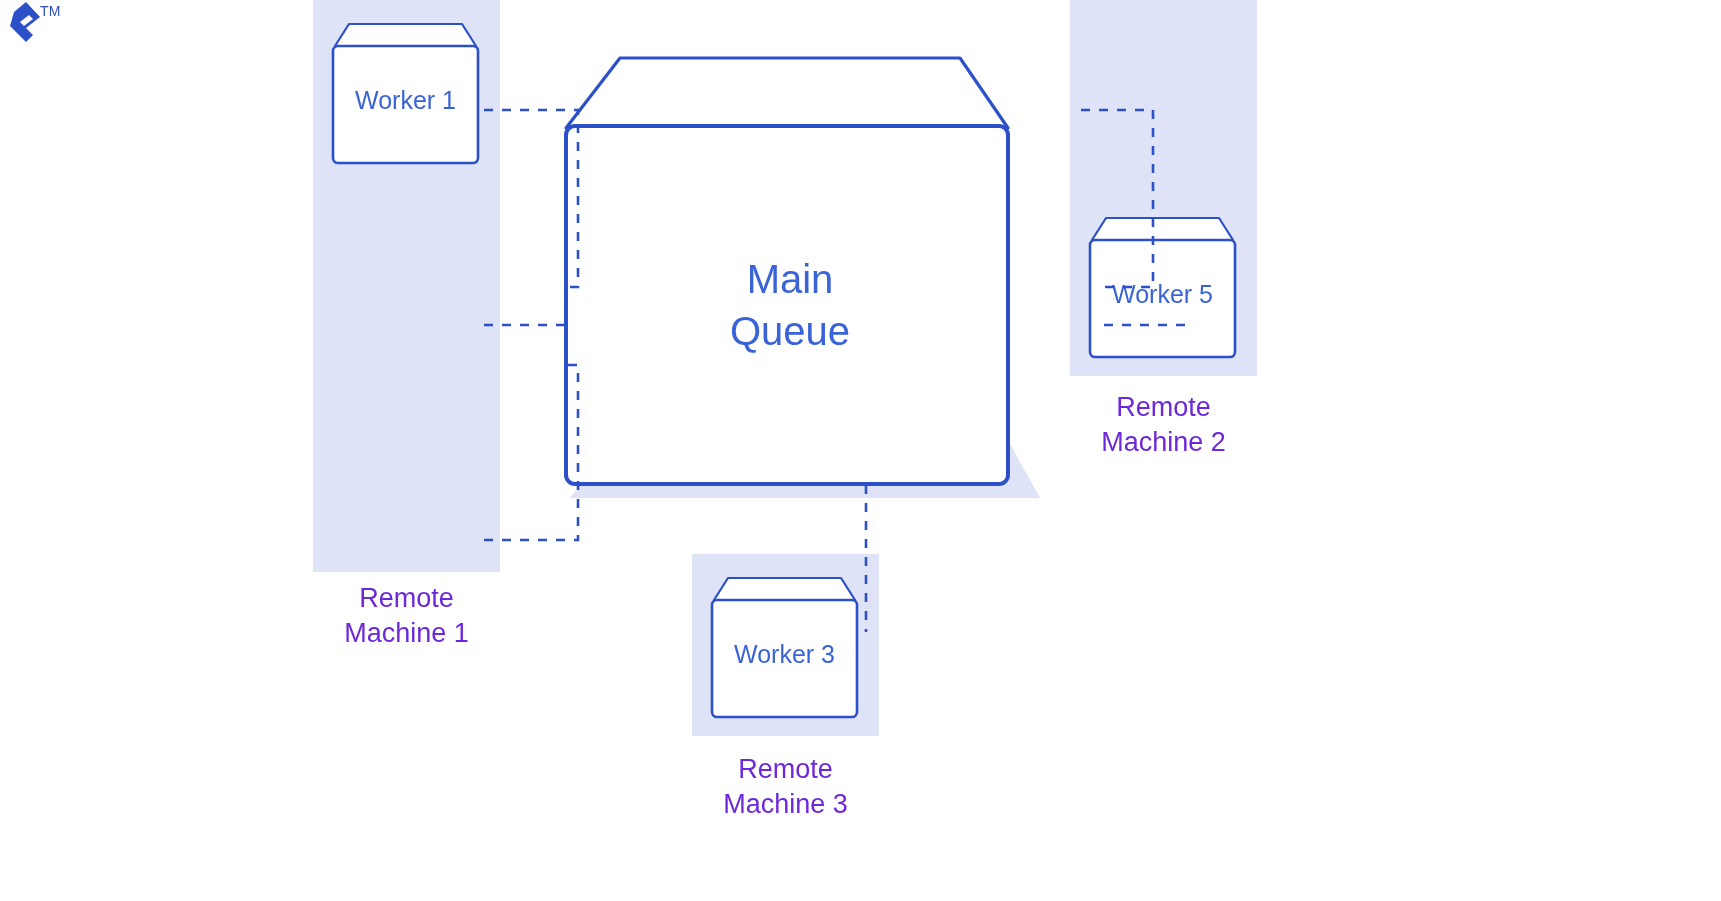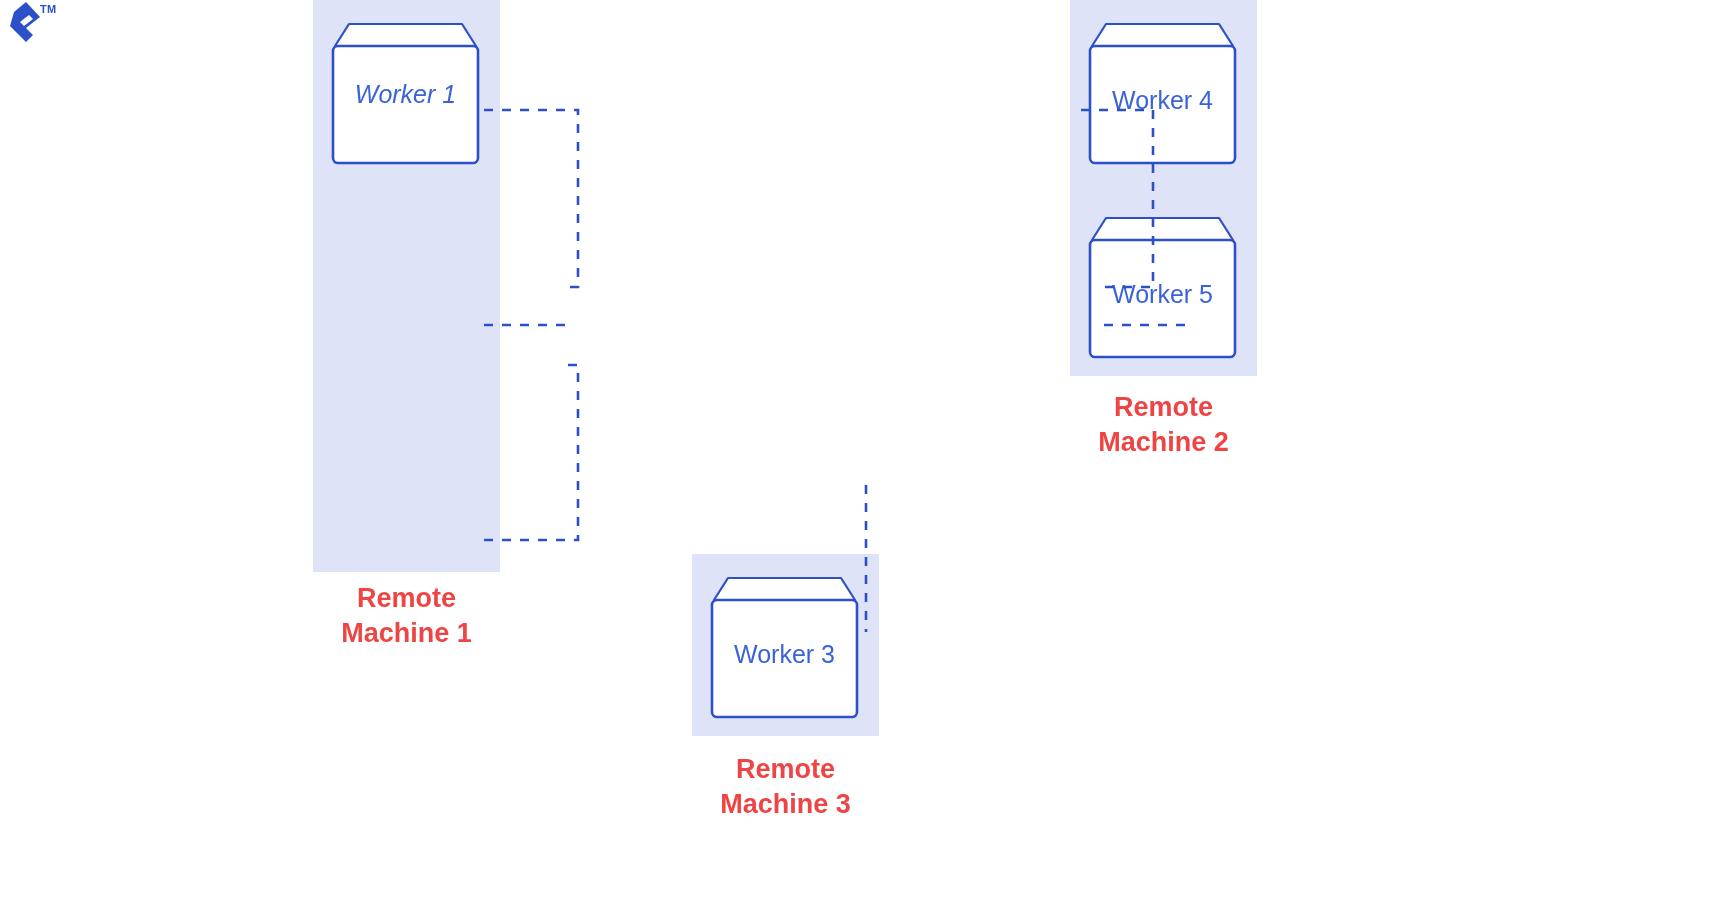--- a/index.html
+++ b/index.html
@@ -22,37 +22,37 @@
     position: absolute;
     left: 6px;
     top: 2px;
     width: 60px;
     height: 46px;
   }
   #logo .tm {
     position: absolute;
     left: 34px;
     top: 1px;
-    font-size: 11px;
-    font-weight: bold;
+    font-size: 14px;
+    font-weight: normal;
     color: #2b50c8;
     letter-spacing: .3px;
   }
   
   .machine-panel {
     position: absolute;
     background: #dfe3f7;
   }
   .machine-label {
     position: absolute;
     text-align: center;
-    color: #ef4444;
+    color: #6d28d9;
     font-size: 27px;
     line-height: 35px;
-    font-weight: 700;
+    font-weight: 400;
     white-space: pre-line;
   }
   
   .worker {
     position: absolute;
   }
   .worker svg, .mainqueue svg {
     display: block;
     overflow: visible;
   }
@@ -104,37 +104,30 @@
   <div class="machine-panel" style="left:313px; top:0px; width:187px; height:572px;"></div>
 
   <div class="machine-label" style="left:313px; top:581px; width:187px;">Remote
 Machine 1</div>
 
   <div class="worker" style="left:329px; top:18px; width:153px; height:148px;">
     <svg width="153" height="148" viewBox="0 0 153 148">
       <path d="M6 28 L20 6 L133 6 L147 28" fill="#ffffff" stroke="#2b50c8" stroke-width="2.2" stroke-linejoin="round" stroke-linecap="round"></path>
       <rect x="4" y="28" width="145" height="117" rx="5" ry="5" fill="#ffffff" stroke="#2b50c8" stroke-width="2.6"></rect>
     </svg>
-    <div class="worker-label" style="top:62px;font-style:italic;">Worker 1</div>
+    <div class="worker-label" style="top:68px;">Worker 1</div>
   </div>
 
 
 
   <div class="machine-panel" style="left:1070px; top:0px; width:187px; height:376px;"></div>
 
   <div class="machine-label" style="left:1070px; top:390px; width:187px;">Remote
 Machine 2</div>
 
-  <div class="worker" style="left:1086px; top:18px; width:153px; height:148px;">
-    <svg width="153" height="148" viewBox="0 0 153 148">
-      <path d="M6 28 L20 6 L133 6 L147 28" fill="#ffffff" stroke="#2b50c8" stroke-width="2.2" stroke-linejoin="round" stroke-linecap="round"></path>
-      <rect x="4" y="28" width="145" height="117" rx="5" ry="5" fill="#ffffff" stroke="#2b50c8" stroke-width="2.6"></rect>
-    </svg>
-    <div class="worker-label" style="top:68px;">Worker 4</div>
-  </div>
 
   <div class="worker" style="left:1086px; top:212px; width:153px; height:148px;">
     <svg width="153" height="148" viewBox="0 0 153 148">
       <path d="M6 28 L20 6 L133 6 L147 28" fill="#ffffff" stroke="#2b50c8" stroke-width="2.2" stroke-linejoin="round" stroke-linecap="round"></path>
       <rect x="4" y="28" width="145" height="117" rx="5" ry="5" fill="#ffffff" stroke="#2b50c8" stroke-width="2.6"></rect>
     </svg>
     <div class="worker-label" style="top:68px;">Worker 5</div>
   </div>
 
   <div class="machine-panel" style="left:692px; top:554px; width:187px; height:182px;"></div>
@@ -143,20 +136,32 @@
 Machine 3</div>
 
   <div class="worker" style="left:708px; top:572px; width:153px; height:148px;">
     <svg width="153" height="148" viewBox="0 0 153 148">
       <path d="M6 28 L20 6 L133 6 L147 28" fill="#ffffff" stroke="#2b50c8" stroke-width="2.2" stroke-linejoin="round" stroke-linecap="round"></path>
       <rect x="4" y="28" width="145" height="117" rx="5" ry="5" fill="#ffffff" stroke="#2b50c8" stroke-width="2.6"></rect>
     </svg>
     <div class="worker-label" style="top:68px;">Worker 3</div>
   </div>
 
+  <div class="mainqueue" style="left:520px; top:48px; width:540px; height:460px;">
+    <svg width="540" height="460" viewBox="0 0 540 460">
+
+      <path d="M50 450 L106 378 L480 378 L520 450 Z" fill="#dfe3f7"></path>
+
+      <path d="M46 80 L100 10 L440 10 L488 80" fill="#ffffff" stroke="#2b50c8" stroke-width="3.2" stroke-linejoin="round" stroke-linecap="round"></path>
+
+      <rect x="46" y="78" width="442" height="358" rx="9" ry="9" fill="#ffffff" stroke="#2b50c8" stroke-width="4"></rect>
+    </svg>
+    <div class="mq-label" style="top:205px;">Main
+Queue</div>
+  </div>
 
   <svg id="connectors" viewBox="0 0 1721 901">
     <g fill="none" stroke="#2b50c8" stroke-width="2.6" stroke-dasharray="9 9">
 
       <path d="M484 110 L578 110 L578 287 L566 287"></path>
 
       <path d="M484 325 L566 325"></path>
 
       <path d="M484 540 L578 540 L578 365 L566 365"></path>
 

